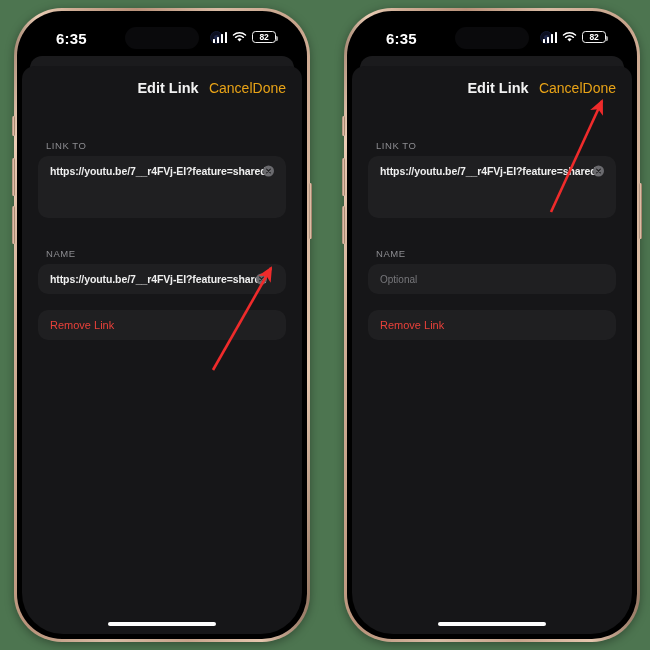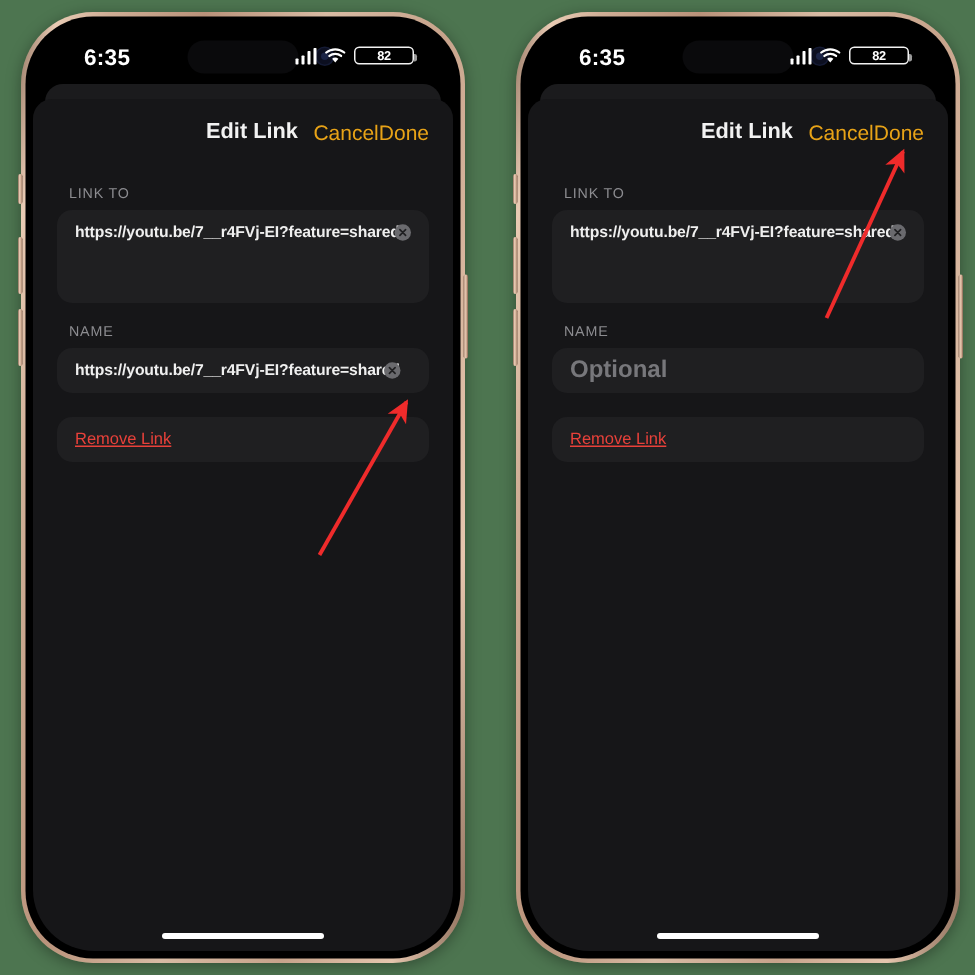--- a/index.html
+++ b/index.html
@@ -123,21 +123,21 @@
   .cellular i:nth-child(1){ height:4px; }
   .cellular i:nth-child(2){ height:6px; }
   .cellular i:nth-child(3){ height:8.5px; }
   .cellular i:nth-child(4){ height:11px; }
 
   .wifi { position: relative; width: 15px; height: 11px; }
   .wifi svg { display:block; }
 
   .battery {
     position: relative;
-    width: 40px;
+    width: 24px;
     height: 12px;
     border: 1.3px solid rgba(255,255,255,0.95);
     border-radius: 3.5px;
     box-sizing: border-box;
     display: flex;
     align-items: center;
     justify-content: center;
   }
   .battery::after {
     content: "";
@@ -196,21 +196,21 @@
     font-weight: bold;
     color: #f2f2f2;
     pointer-events: none;
     padding-left: 12px;
   }
 
   .section-label {
     font-size: 9.5px;
     color: #8c8c90;
     letter-spacing: 0.55px;
-    margin: 14px 0 5px 24px;
+    margin: 30px 0 5px 24px;
     font-weight: 500;
   }
   .group {
     margin: 0 16px;
     background: #1f1f21;
     border-radius: 10px;
   }
   .group.tall { height: 62px; }
   .field-row {
     position: relative;
@@ -223,22 +223,22 @@
   .field-text {
     font-size: 10.5px;
     color: #efefef;
     font-weight: bold;
     white-space: nowrap;
     overflow: hidden;
     letter-spacing: -0.1px;
   }
   .field-text.placeholder {
     color: #77777b;
-    font-weight: bold;
-    font-size: 16px;
+    font-weight: normal;
+    font-size: 10px;
     letter-spacing: 0;
   }
   .clear-btn {
     position: absolute;
     right: 12px;
     top: 50%;
     transform: translateY(-50%);
     width: 11px;
     height: 11px;
     border-radius: 50%;
@@ -255,21 +255,20 @@
     display: flex;
     align-items: center;
     padding: 0 12px;
     box-sizing: border-box;
     width: 100%;
   }
   .remove-text {
     font-size: 11px;
     color: #e8413a;
     font-weight: 500;
-    text-decoration: underline;
   }
 
   
   .home-indicator {
     position: absolute;
     bottom: 8px;
     left: 50%;
     transform: translateX(-50%);
     width: 108px;
     height: 4.5px;

